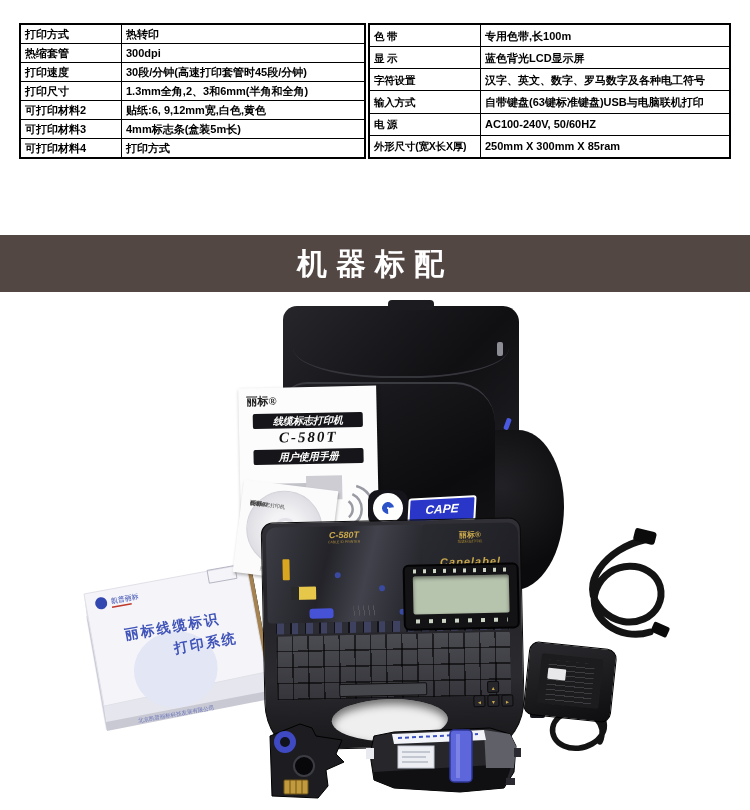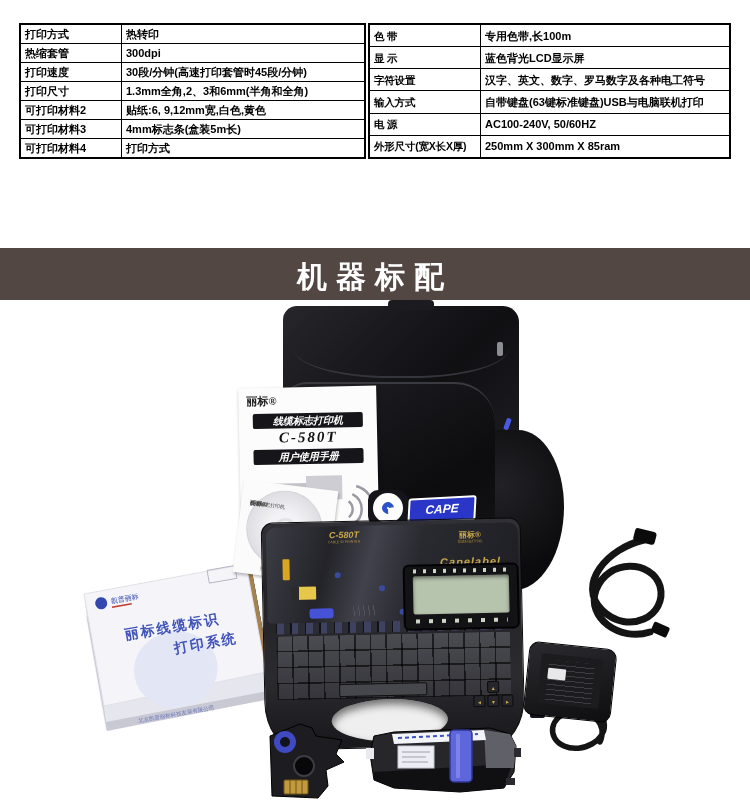--- a/index.html
+++ b/index.html
@@ -8,21 +8,21 @@
   
   .spec-wrap{position:absolute;left:19px;top:23px;width:712px;display:flex;}
   table.spec{border-collapse:collapse;table-layout:fixed;border:2px solid #000;}
   table.spec.left{width:347px;margin-right:2px;}
   table.spec.right{width:363px;}
   table.spec td{border:1px solid #000;height:18px;padding:0 0 0 4px;
     font-size:11px;font-weight:bold;color:#000;white-space:nowrap;overflow:hidden;line-height:18px;margin-top:8px;}
   table.spec.left td.k{width:96px;}
   table.spec.right td.k{width:106px;font-size:10.5px;letter-spacing:-0.2px;}
   
-  .section-bar{position:absolute;left:0;top:248px;width:750px;height:57px;background:#534744;
+  .section-bar{position:absolute;left:0;top:235px;width:750px;height:57px;background:#534744;
     color:#fff;font-size:30px;font-weight:bold;letter-spacing:9px;text-align:center;line-height:57px;}
   
   .photo{position:absolute;left:0;top:300px;width:750px;height:510px;background:#fff;overflow:hidden;}
   .photo *{position:absolute;box-sizing:border-box;}
   
   .bag-main{left:283px;top:6px;width:236px;height:280px;border-radius:14px 16px 22px 22px;
     background:linear-gradient(135deg,#26262b 0%,#101013 45%,#1b1b1f 70%,#0a0a0c 100%);z-index:1;}
   .bag-side{left:468px;top:130px;width:96px;height:160px;border-radius:30% 55% 60% 40%;
     background:radial-gradient(circle at 35% 35%,#222226,#0b0b0d 70%);z-index:1;}
   .bag-seam{left:293px;top:12px;width:216px;height:66px;border:none;border-bottom:2px solid #35353c;

